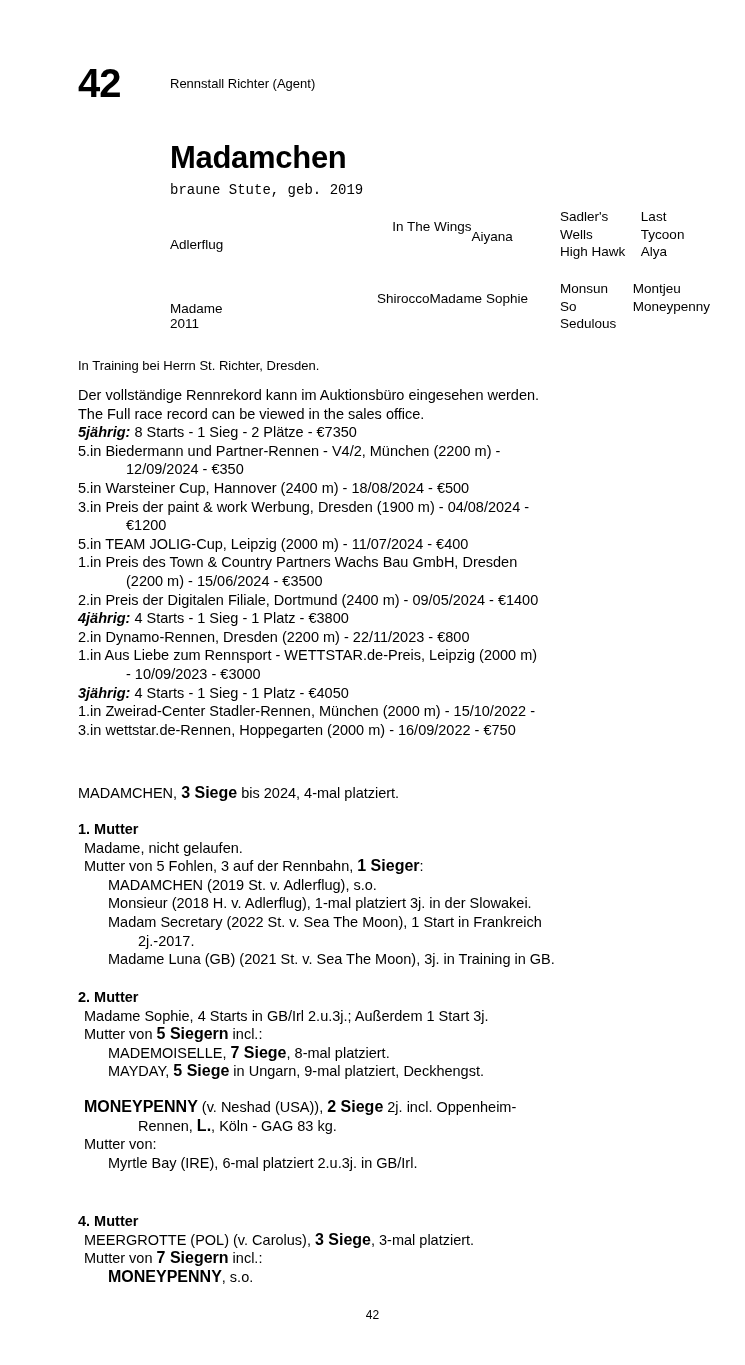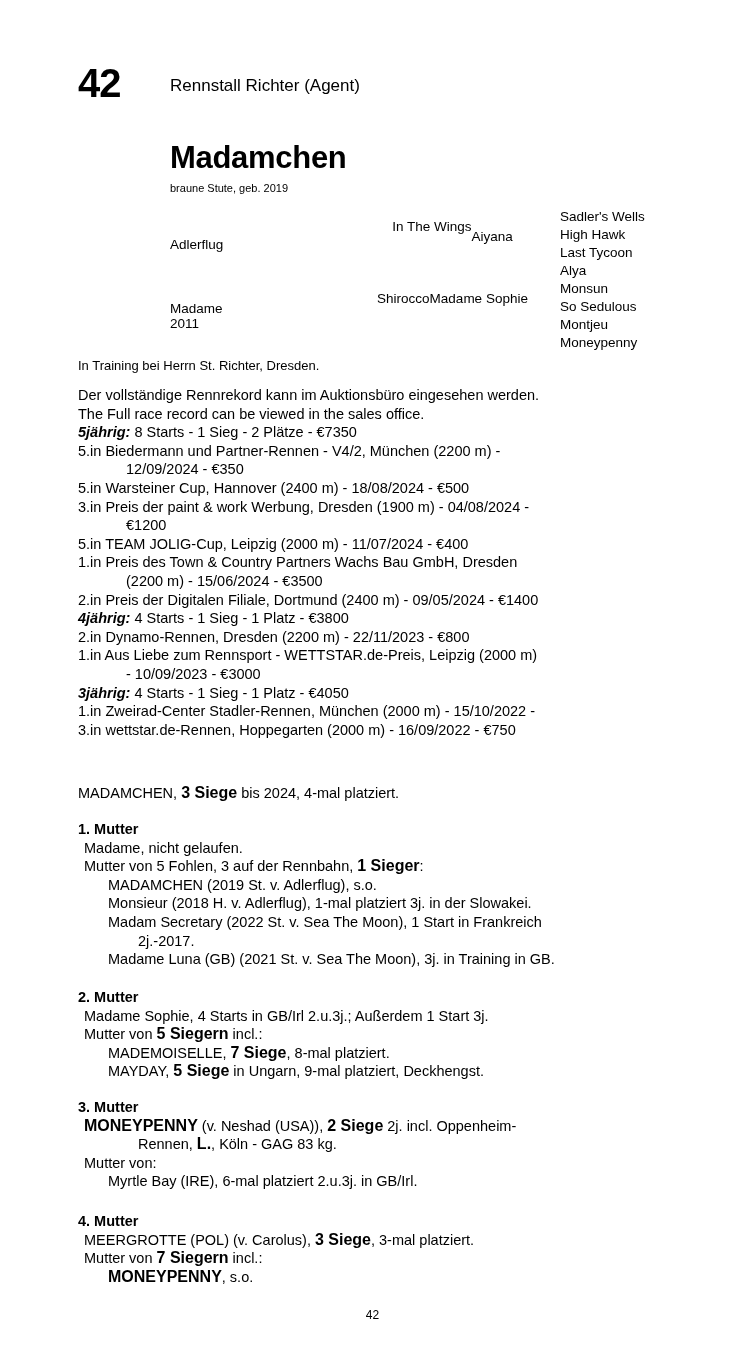--- a/index.html
+++ b/index.html
@@ -29,37 +29,38 @@
     top: 63px;
     font-size: 40px;
     font-weight: bold;
     letter-spacing: -1px;
     line-height: 1;
   }
   .agent {
     position: absolute;
     left: 170px;
     top: 76px;
-    font-size: 17px;
+    font-size: 13px;
   }
 
   
   .horse-name {
     position: absolute;
     left: 170px;
     top: 140px;
     font-size: 31px;
     font-weight: bold;
     letter-spacing: -0.3px;
   }
   .horse-desc {
     position: absolute;
     left: 170px;
     top: 182px;
-    font-size: 11px;
+    font-size: 14px;
+    font-family: Liberation Mono, monospace;
   }
 
   
   .pedigree {
     position: absolute;
     left: 170px;
     top: 208px;
     width: 540px;
     font-size: 13.5px;
   }
@@ -75,21 +76,21 @@
   }
   .ped-c2 {
     width: 215px;
     display: flex;
     flex-direction: row;
     justify-content: center;
   }
   .ped-c3 {
     width: 150px;
     display: flex;
-    flex-direction: column;
+    flex-direction: row;
     justify-content: center;
   }
   .ped-block {
     height: 36px;
   }
   .ped-gp {
     line-height: 17.5px;
   }
 
   
@@ -262,21 +263,20 @@
       <div class="lvl2"><span>Madame Luna (GB) (2021 St. v. Sea The Moon), 3j. in Training in GB.</span></div>
     </div>
   <div class="dam-sec" id="dam2">
       <div class="dam-title">2. Mutter</div>
       <div class="lvl1"><span>Madame Sophie, 4 Starts in GB/Irl 2.u.3j.; Außerdem 1 Start 3j.</span></div>
       <div class="lvl1"><span>Mutter von </span><b class="big">5 Siegern</b><span> incl.:</span></div>
       <div class="lvl2"><span>MADEMOISELLE, </span><b class="big">7 Siege</b><span>, 8-mal platziert.</span></div>
       <div class="lvl2"><span>MAYDAY, </span><b class="big">5 Siege</b><span> in Ungarn, 9-mal platziert, Deckhengst.</span></div>
     </div>
   <div class="dam-sec" id="dam3">
-      <div class="dam-title">3. Mutter</div>
       <div class="lvl1"><b class="big">MONEYPENNY</b><span> (v. Neshad (USA)), </span><b class="big">2 Siege</b><span> 2j. incl. Oppenheim-</span></div>
       <div class="lvl3"><span>Rennen, </span><b class="big">L.</b><span>, Köln - GAG 83 kg.</span></div>
       <div class="lvl1"><span>Mutter von:</span></div>
       <div class="lvl2"><span>Myrtle Bay (IRE), 6-mal platziert 2.u.3j. in GB/Irl.</span></div>
     </div>
   <div class="dam-sec" id="dam4">
       <div class="dam-title">4. Mutter</div>
       <div class="lvl1"><span>MEERGROTTE (POL) (v. Carolus), </span><b class="big">3 Siege</b><span>, 3-mal platziert.</span></div>
       <div class="lvl1"><span>Mutter von </span><b class="big">7 Siegern</b><span> incl.:</span></div>
       <div class="lvl2"><b class="big">MONEYPENNY</b><span>, s.o.</span></div>

